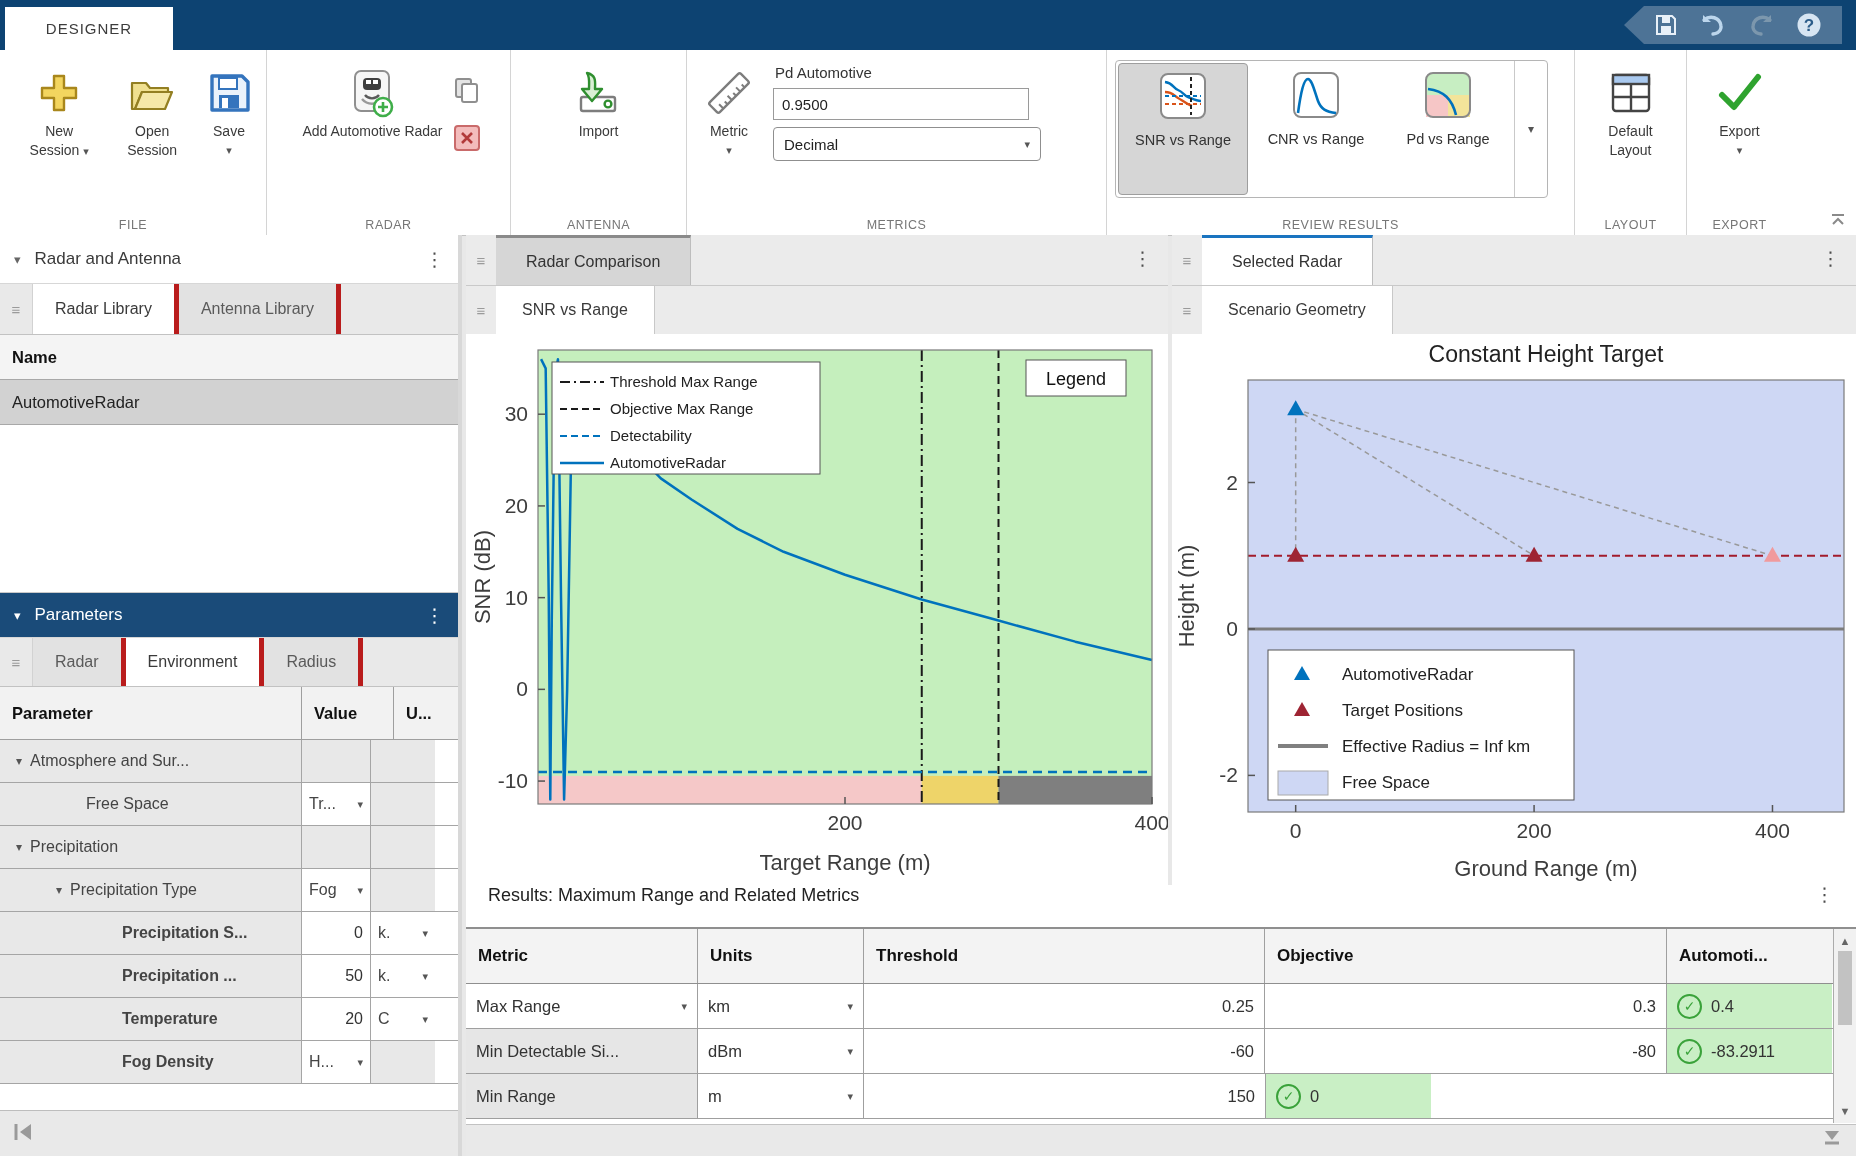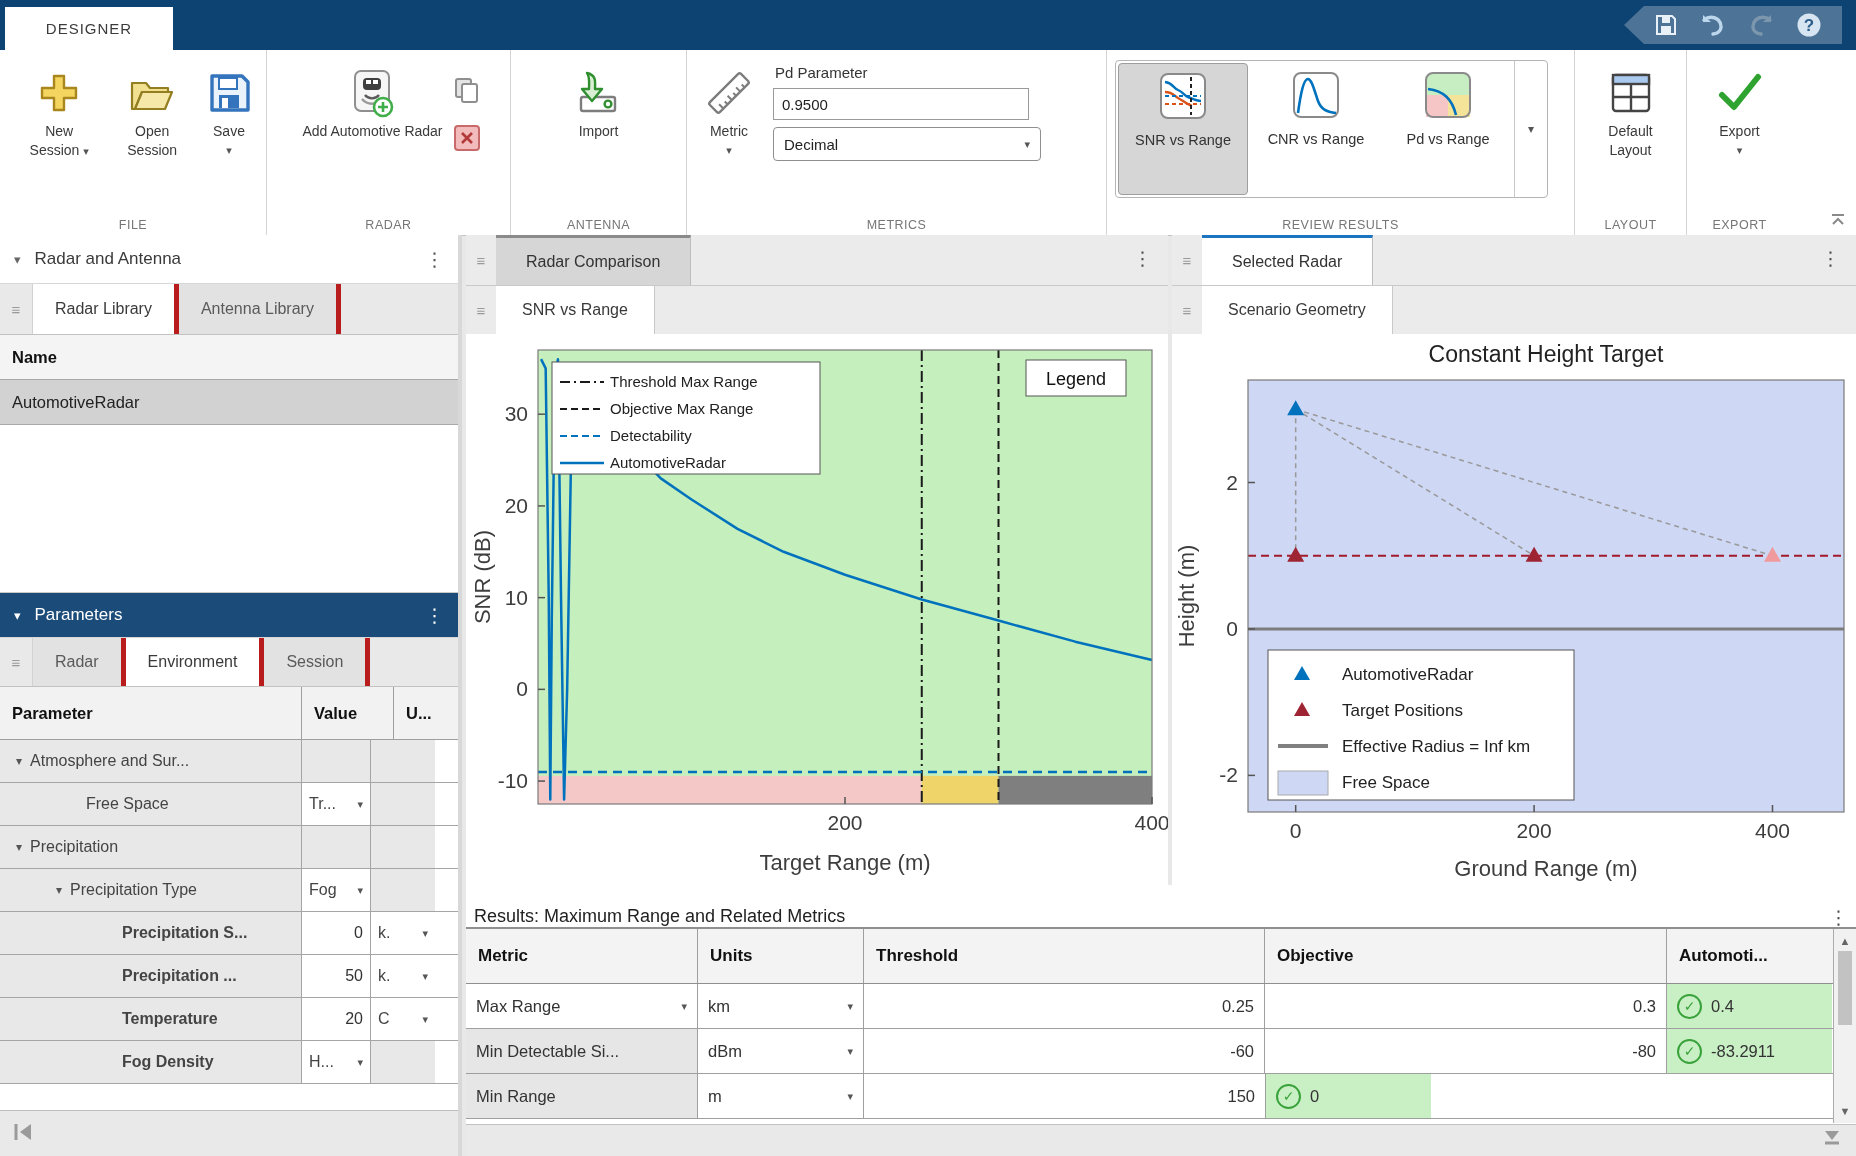--- a/index.html
+++ b/index.html
@@ -67,21 +67,21 @@
   .doctabs{height:50px;background:#ebebeb;display:flex;align-items:stretch;border-bottom:1px solid #c9c9c9;position:relative;}
   .doctabs .grip,.subtabs .grip{width:30px;display:flex;align-items:center;justify-content:center;}
   .doctab{display:flex;align-items:center;padding:0 30px;font-size:16px;color:#333;background:#d6d6d6;border-right:1px solid #bdbdbd;border-top:3px solid #8a8a8a;box-sizing:border-box;}
   .doctab.focus{background:#fff;border-top:3px solid #1a74c0;}
   .doctabs .kebab{position:absolute;right:16px;top:14px;}
   .subtabs{height:48px;background:#ebebeb;display:flex;align-items:stretch;}
   .subtab{display:flex;align-items:center;padding:0 26px;font-size:16px;color:#3a3a3a;background:#fff;border-right:1px solid #c8c8c8;}
   .canvas{height:552px;background:#fff;}
   
   .results{position:absolute;left:466px;top:885px;width:1390px;height:271px;background:#fff;}
-  .res-hdr{height:42px;display:flex;align-items:flex-end;padding:0 8px;font-size:18px;color:#222;}
+  .res-hdr{height:42px;display:flex;align-items:flex-start;padding:0 22px;font-size:18px;color:#222;}
   .res-hdr .kebab{margin-left:auto;}
   .res-table{border-top:2px solid #8f8f8f;}
   .res-cols{display:flex;height:54px;background:#f3f3f3;border-bottom:1px solid #8f8f8f;}
   .res-cols div{display:flex;align-items:center;padding-left:12px;font-weight:bold;font-size:17px;color:#111;border-right:1px solid #9f9f9f;box-sizing:border-box;}
   .rc1{width:232px;} .rc2{width:166px;} .rc3{width:401px;} .rc4{width:402px;} .rc5{width:165px;border-right:none !important;}
   .rrow{display:flex;height:44px;border-bottom:1px solid #9f9f9f;}
   .rcell{box-sizing:border-box;border-right:1px solid #9f9f9f;display:flex;align-items:center;font-size:16.5px;color:#333;padding:0 10px;background:#fff;overflow:hidden;}
   .rcell.gray{background:#e6e6e6;}
   .rcell.right{justify-content:flex-end;}
   .rcell.between{justify-content:space-between;}
@@ -215,21 +215,21 @@
               <g transform="rotate(-45 28 27)">
                 <rect x="6" y="20" width="44" height="14" rx="2" fill="#fff" stroke="#7d7d7d" stroke-width="2.4"></rect>
                 <path d="M13 34v-6M19 34v-4M25 34v-6M31 34v-4M37 34v-6M43 34v-4" stroke="#7d7d7d" stroke-width="2"></path>
               </g>
             </svg>
           </div>
         <div class="lbl">Metric</div>
         <div class="subcaret">▾</div>
       </div>
       <div class="fieldcol">
-        <div class="flabel">Pd Parameter</div>
+        <div class="flabel">Pd Automotive</div>
         <input class="txtin" value="0.9500" style="">
         <div class="selbox">
             <span>Decimal</span>
             <span class="caret">▾</span>
           </div>
       </div>
       <div class="rsec-label">METRICS</div>
     </div>
 
     <div class="rsec" style="width:468px;padding-top:8px;">
@@ -319,21 +319,21 @@
 
     <div class="phdr navy" style="height:44px;">
       <span class="arr">▾</span>
       <span class="title">Parameters</span>
       <span class="kebab">⋮</span>
     </div>
     <div class="tabrow" style="height:48px;">
       <span class="grip">≡</span>
       <div class="tab">Radar</div>
       <div class="tab on">Environment</div>
-      <div class="tab">Session</div>
+      <div class="tab">Radius</div>
     </div>
     <div class="ptable-hdr">
       <div class="pc1">Parameter</div>
       <div class="pc2">Value</div>
       <div class="pc3">U...</div>
     </div>
     <div id="param-rows">
         <div class="prow">
           <div class="pcell plabel lvl1">
             <span class="garrow">▾</span>

